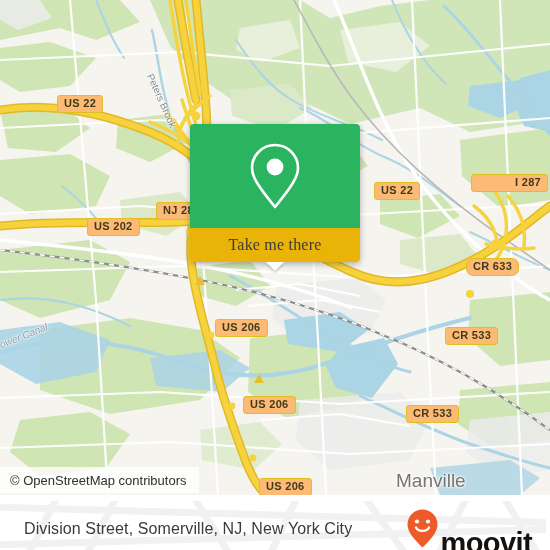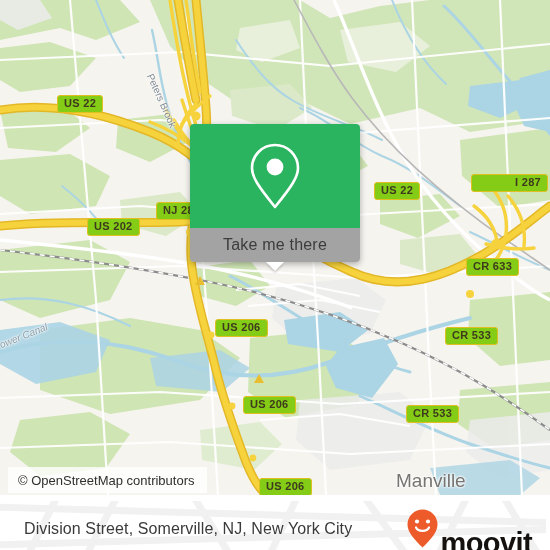--- a/index.html
+++ b/index.html
@@ -35,21 +35,21 @@
     left: 0;
     top: 0;
     width: 550px;
     height: 495px;
     display: block;
   }
 
   
   .shield {
     position: absolute;
-    background: #84cc16;
+    background: #fdba74;
     border: 1.5px solid #e0c020;
     border-radius: 3px;
     color: #3d3a1e;
     font-size: 11px;
     font-weight: bold;
     letter-spacing: 0.3px;
     padding: 2px 6px 3px 6px;
     line-height: 11px;
     white-space: nowrap;
     box-sizing: border-box;
@@ -84,27 +84,28 @@
   }
   #callout-top {
     background: #2bb45f;
     height: 104px;
     border-radius: 4px 4px 0 0;
     display: flex;
     align-items: center;
     justify-content: center;
   }
   #callout-bottom {
-    background: #a3a3a3;
+    background: #eab308;
     height: 34px;
     border-radius: 0 0 4px 4px;
     display: flex;
     align-items: center;
     justify-content: center;
     position: relative;
+    font-family: Liberation Serif, serif;
   }
   #callout-label {
     color: #3c3c3c;
     font-size: 16px;
     letter-spacing: 0.2px;
   }
   #callout-tail {
     position: absolute;
     left: 50%;
     transform: translateX(-50%);
@@ -121,21 +122,20 @@
   #attribution {
     position: absolute;
     left: 0;
     top: 467px;
     height: 26px;
     background: rgba(255,255,255,0.78);
     display: flex;
     align-items: center;
     padding: 0 12px 0 10px;
     box-sizing: border-box;
-    margin-left: 8px;
   }
   #attribution-text {
     font-size: 13px;
     color: #2f2f2f;
     white-space: nowrap;
   }
 
   
   #bottombar {
     position: absolute;
@@ -333,21 +333,21 @@
         <path d="M259,374 l5,9 l-10,0 Z"></path>
         <path d="M200,276 l5,9 l-10,0 Z"></path>
       </g>
     </svg>
 
     <div class="shield" style="left:57px;  top:95px;">US 22</div>
     <div class="shield" style="left:156px; top:202px;">NJ 28</div>
     <div class="shield" style="left:55px;  top:218px;margin-left:32px;">US 202</div>
     <div class="shield" style="left:374px; top:182px;">US 22</div>
     <div class="shield" style="left:471px; top:174px;padding-left:43px;">I 287</div>
-    <div class="shield" style="left:466px; top:258px;">CR 633</div>
+    <div class="shield" style="left:466px; top:258px;border-radius:7px;">CR 633</div>
     <div class="shield" style="left:445px; top:327px;">CR 533</div>
     <div class="shield" style="left:215px; top:319px;">US 206</div>
     <div class="shield" style="left:243px; top:396px;">US 206</div>
     <div class="shield" style="left:259px; top:478px;">US 206</div>
     <div class="shield" style="left:406px; top:405px;">CR 533</div>
 
     <div class="map-label" style="left:396px; top:470px;">Manville</div>
 
     <div class="map-label stream" style="left:155px; top:72px; transform: rotate(66deg); transform-origin: left top;">Peters Brook</div>
 

